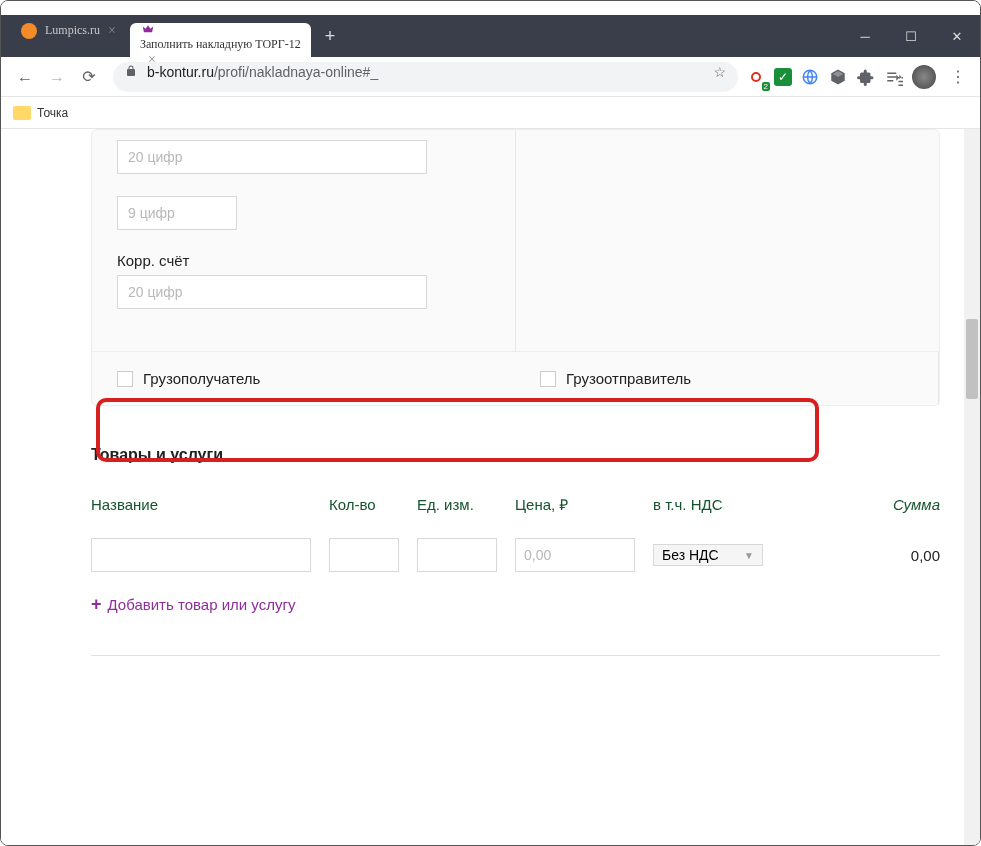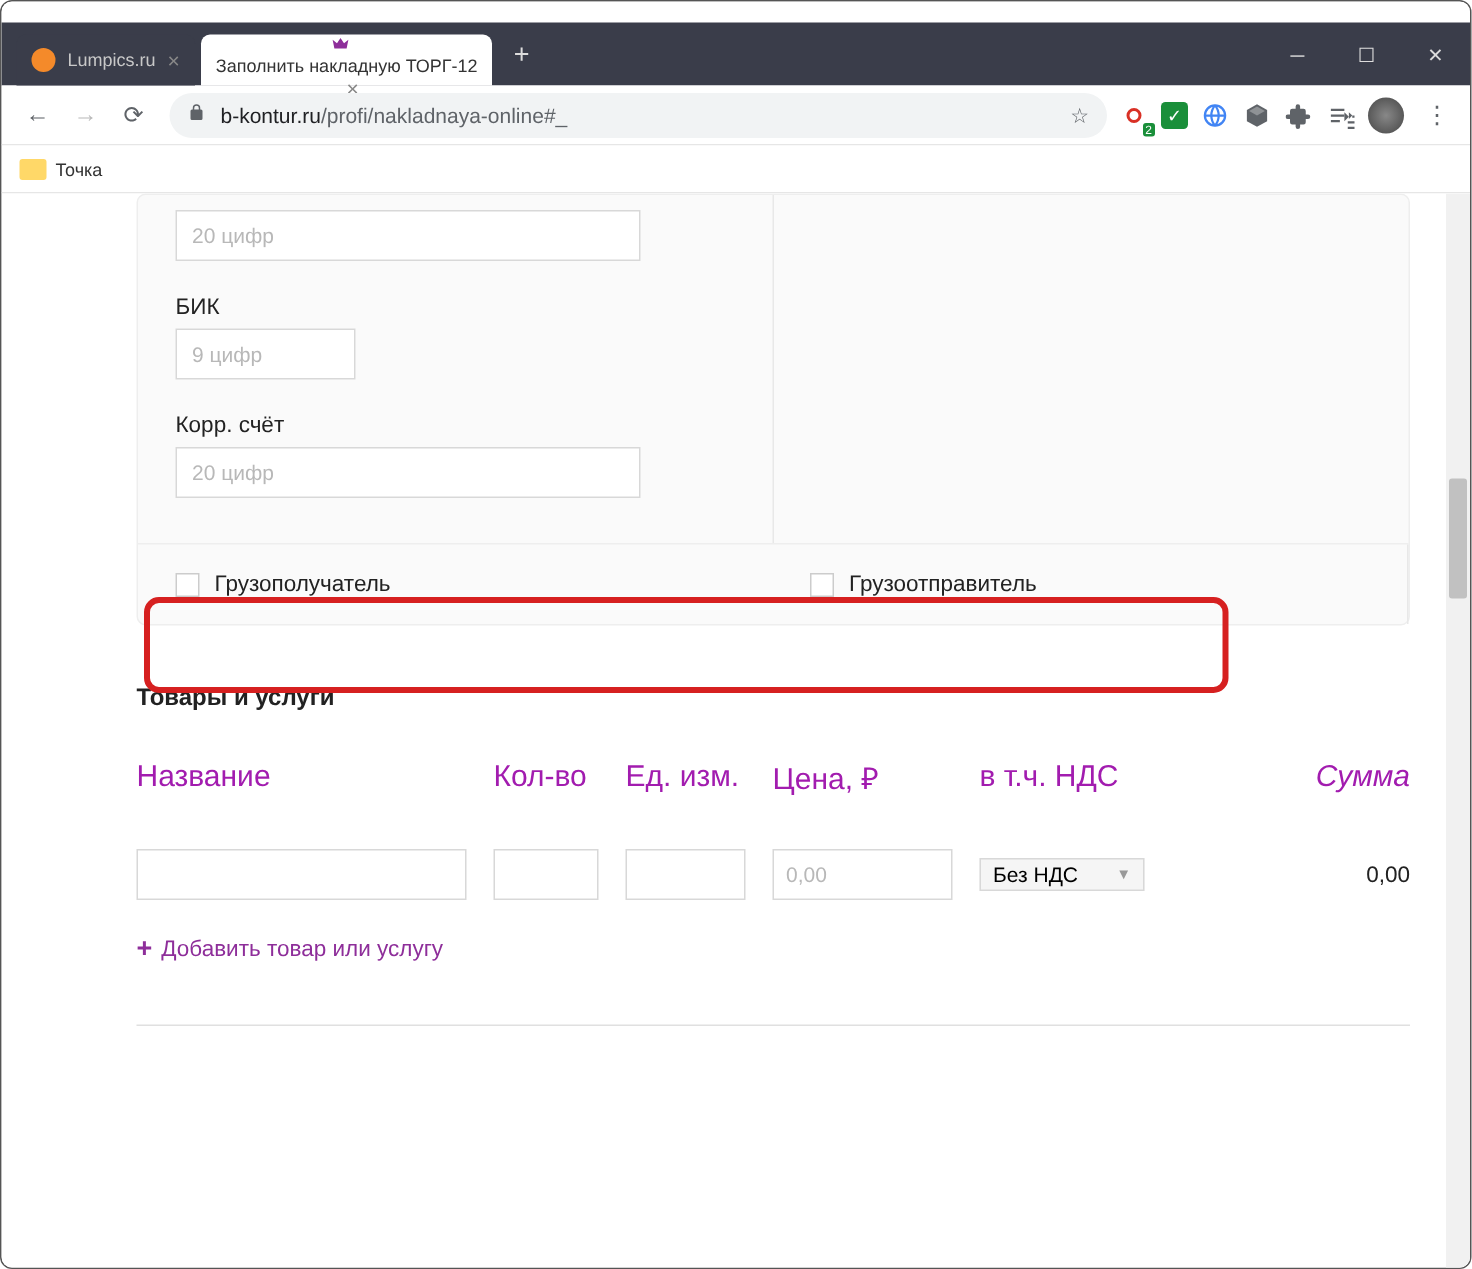--- a/index.html
+++ b/index.html
@@ -1,36 +1,36 @@
 <!DOCTYPE html>
 <html><head>
 <meta charset="utf-8">
 <style>
 * { box-sizing: border-box; margin: 0; padding: 0; }
 body { font-family: 'Segoe UI', Arial, sans-serif; background: #fff; width: 981px; height: 846px; overflow: hidden; border: 1px solid #555; border-radius: 8px; position: relative; }
 
 
 .titlebar { height: 14px; background: #fff; }
 .tabstrip { background: #3a3d4a; height: 42px; display: flex; align-items: flex-end; padding-left: 10px; }
-.tab { height: 34px; display: flex; align-items: center; padding: 0 10px; color: #ddd; font-size: 12px; border-radius: 6px 6px 0 0; max-width: 210px; margin-right: 4px; }
+.tab { height: 34px; display: flex; padding: 0 10px; color: #ddd; font-size: 12px; border-radius: 6px 6px 0 0; max-width: 210px; margin-right: 4px; font-family: Liberation Serif, serif; }
 .tab.inactive { background: #3a3d4a; color: #c8c8c8; }
 .tab.active { background: #fff; color: #333; flex-direction: column; }
 .tab .favicon { width: 16px; height: 16px; border-radius: 50%; margin-right: 8px; display: flex; align-items: center; justify-content: center; font-size: 10px; }
 .tab.inactive .favicon { background: #f48a2a; }
 .tab.active .favicon { color: #8e2e9a; }
 .tab .tclose { margin-left: 8px; font-size: 14px; color: #888; }
 .newtab { color: #ddd; font-size: 18px; padding: 0 10px; align-self: center; }
 .winbtns { position: absolute; right: 0; top: 14px; height: 42px; display: flex; }
 .winbtn { width: 46px; display: flex; align-items: center; justify-content: center; color: #ddd; font-size: 13px; }
 
 
 .addrbar { height: 40px; background: #fff; display: flex; align-items: center; padding: 0 8px; border-bottom: 1px solid #e6e6e6; }
 .nav-icon { width: 32px; height: 32px; display: flex; align-items: center; justify-content: center; color: #5f6368; font-size: 16px; border-radius: 50%; }
 .nav-icon.disabled { color: #bbb; }
-.urlbox { flex: 1; height: 30px; background: #f1f3f4; border-radius: 15px; margin: 0 8px; display: flex; align-items: center; padding: 12px 12px; color: #5f6368; font-size: 14px; }
+.urlbox { flex: 1; height: 30px; background: #f1f3f4; border-radius: 15px; margin: 0 8px; display: flex; align-items: flex-end; padding: 12px 12px; color: #5f6368; font-size: 14px; }
 .lock { margin-right: 10px; font-size: 12px; }
 .urltext { color: #5f6368; }
 .urlhost { color: #202124; }
 .addr-right { display: flex; align-items: center; gap: 8px; }
 .addr-badge { width: 20px; height: 20px; display: flex; align-items: center; justify-content: center; font-size: 14px; }
 .ext1 { position: relative; }
 .ext1 .dot { width: 10px; height: 10px; border: 2px solid #d93025; border-radius: 50%; }
 .ext1 .count { position: absolute; bottom: -4px; right: -4px; background: #1a8f3a; color: #fff; font-size: 8px; padding: 0 2px; border-radius: 2px; }
 .ext2 { background: #1a8f3a; color: #fff; border-radius: 3px; font-size: 12px; width: 18px; height: 18px; }
 .ext3 { color: #4285f4; }
@@ -62,21 +62,21 @@
 
 .checksection { display: flex; border-top: 1px solid #eee; }
 .checkcol { flex: 1; padding: 18px 25px; display: flex; align-items: center; }
 .checkcol.left { border-right: 1px solid #e8e8e8; }
 .chk { width: 16px; height: 16px; border: 1px solid #ccc; background: #fff; margin-right: 10px; }
 .chk-label { font-size: 15px; color: #222; }
 .highlight-box { position: absolute; border: 4px solid #d62020; border-radius: 10px; pointer-events: none; }
 
 .goods-title { font-size: 16px; font-weight: bold; color: #222; margin-bottom: 30px; }
 .goods-grid { display: grid; grid-template-columns: 220px 70px 80px 120px 130px 1fr; gap: 18px; align-items: center; }
-.goods-head { font-size: 20px; color: #a21caf; margin-bottom: 16px; }
+.goods-head { font-size: 15px; color: #14532d; margin-bottom: 6px; }
 .goods-head.right { text-align: right; font-style: italic; }
 .g-input { border: 1px solid #d8d8d8; background: #fff; height: 34px; padding: 0 8px; font-size: 14px; width: 100%; }
 .g-input::placeholder { color: #b8b8b8; }
 .g-select { border: 1px solid #d8d8d8; background: #f5f5f5; height: 22px; padding: 0 8px; font-size: 14px; display: flex; align-items: center; justify-content: space-between; width: 110px; }
 .g-select .caret { color: #999; font-size: 10px; }
 .g-sum { text-align: right; font-size: 15px; color: #222; }
 .addlink { margin-top: 22px; color: #8e2e9a; font-size: 15px; display: flex; align-items: center; }
 .addlink .plus { font-size: 18px; font-weight: bold; margin-right: 6px; }
 .hr { border: none; border-top: 1px solid #e0e0e0; margin-top: 40px; }
 </style>
@@ -170,24 +170,23 @@
   </div>
 
   <div class="page">
     <div class="card">
       <div class="card-inner">
         <div class="card-col left">
           <div class="field" style="margin-top:0">
             <input class="field-input w-long" placeholder="20 цифр" style="">
           </div>
           <div class="field">
-            <div class="field-label">БИК</div>
             <input class="field-input w-short" placeholder="9 цифр" style="">
           </div>
-          <div class="field" style="margin-bottom:0">
+          <div class="field" style="margin-bottom:12px">
             <div class="field-label">Корр. счёт</div>
             <input class="field-input w-long" placeholder="20 цифр" style="">
           </div>
         </div>
         <div class="card-col"></div>
       </div>
 
       <div class="checksection">
         <div class="checkcol">
           <div class="chk"></div>

